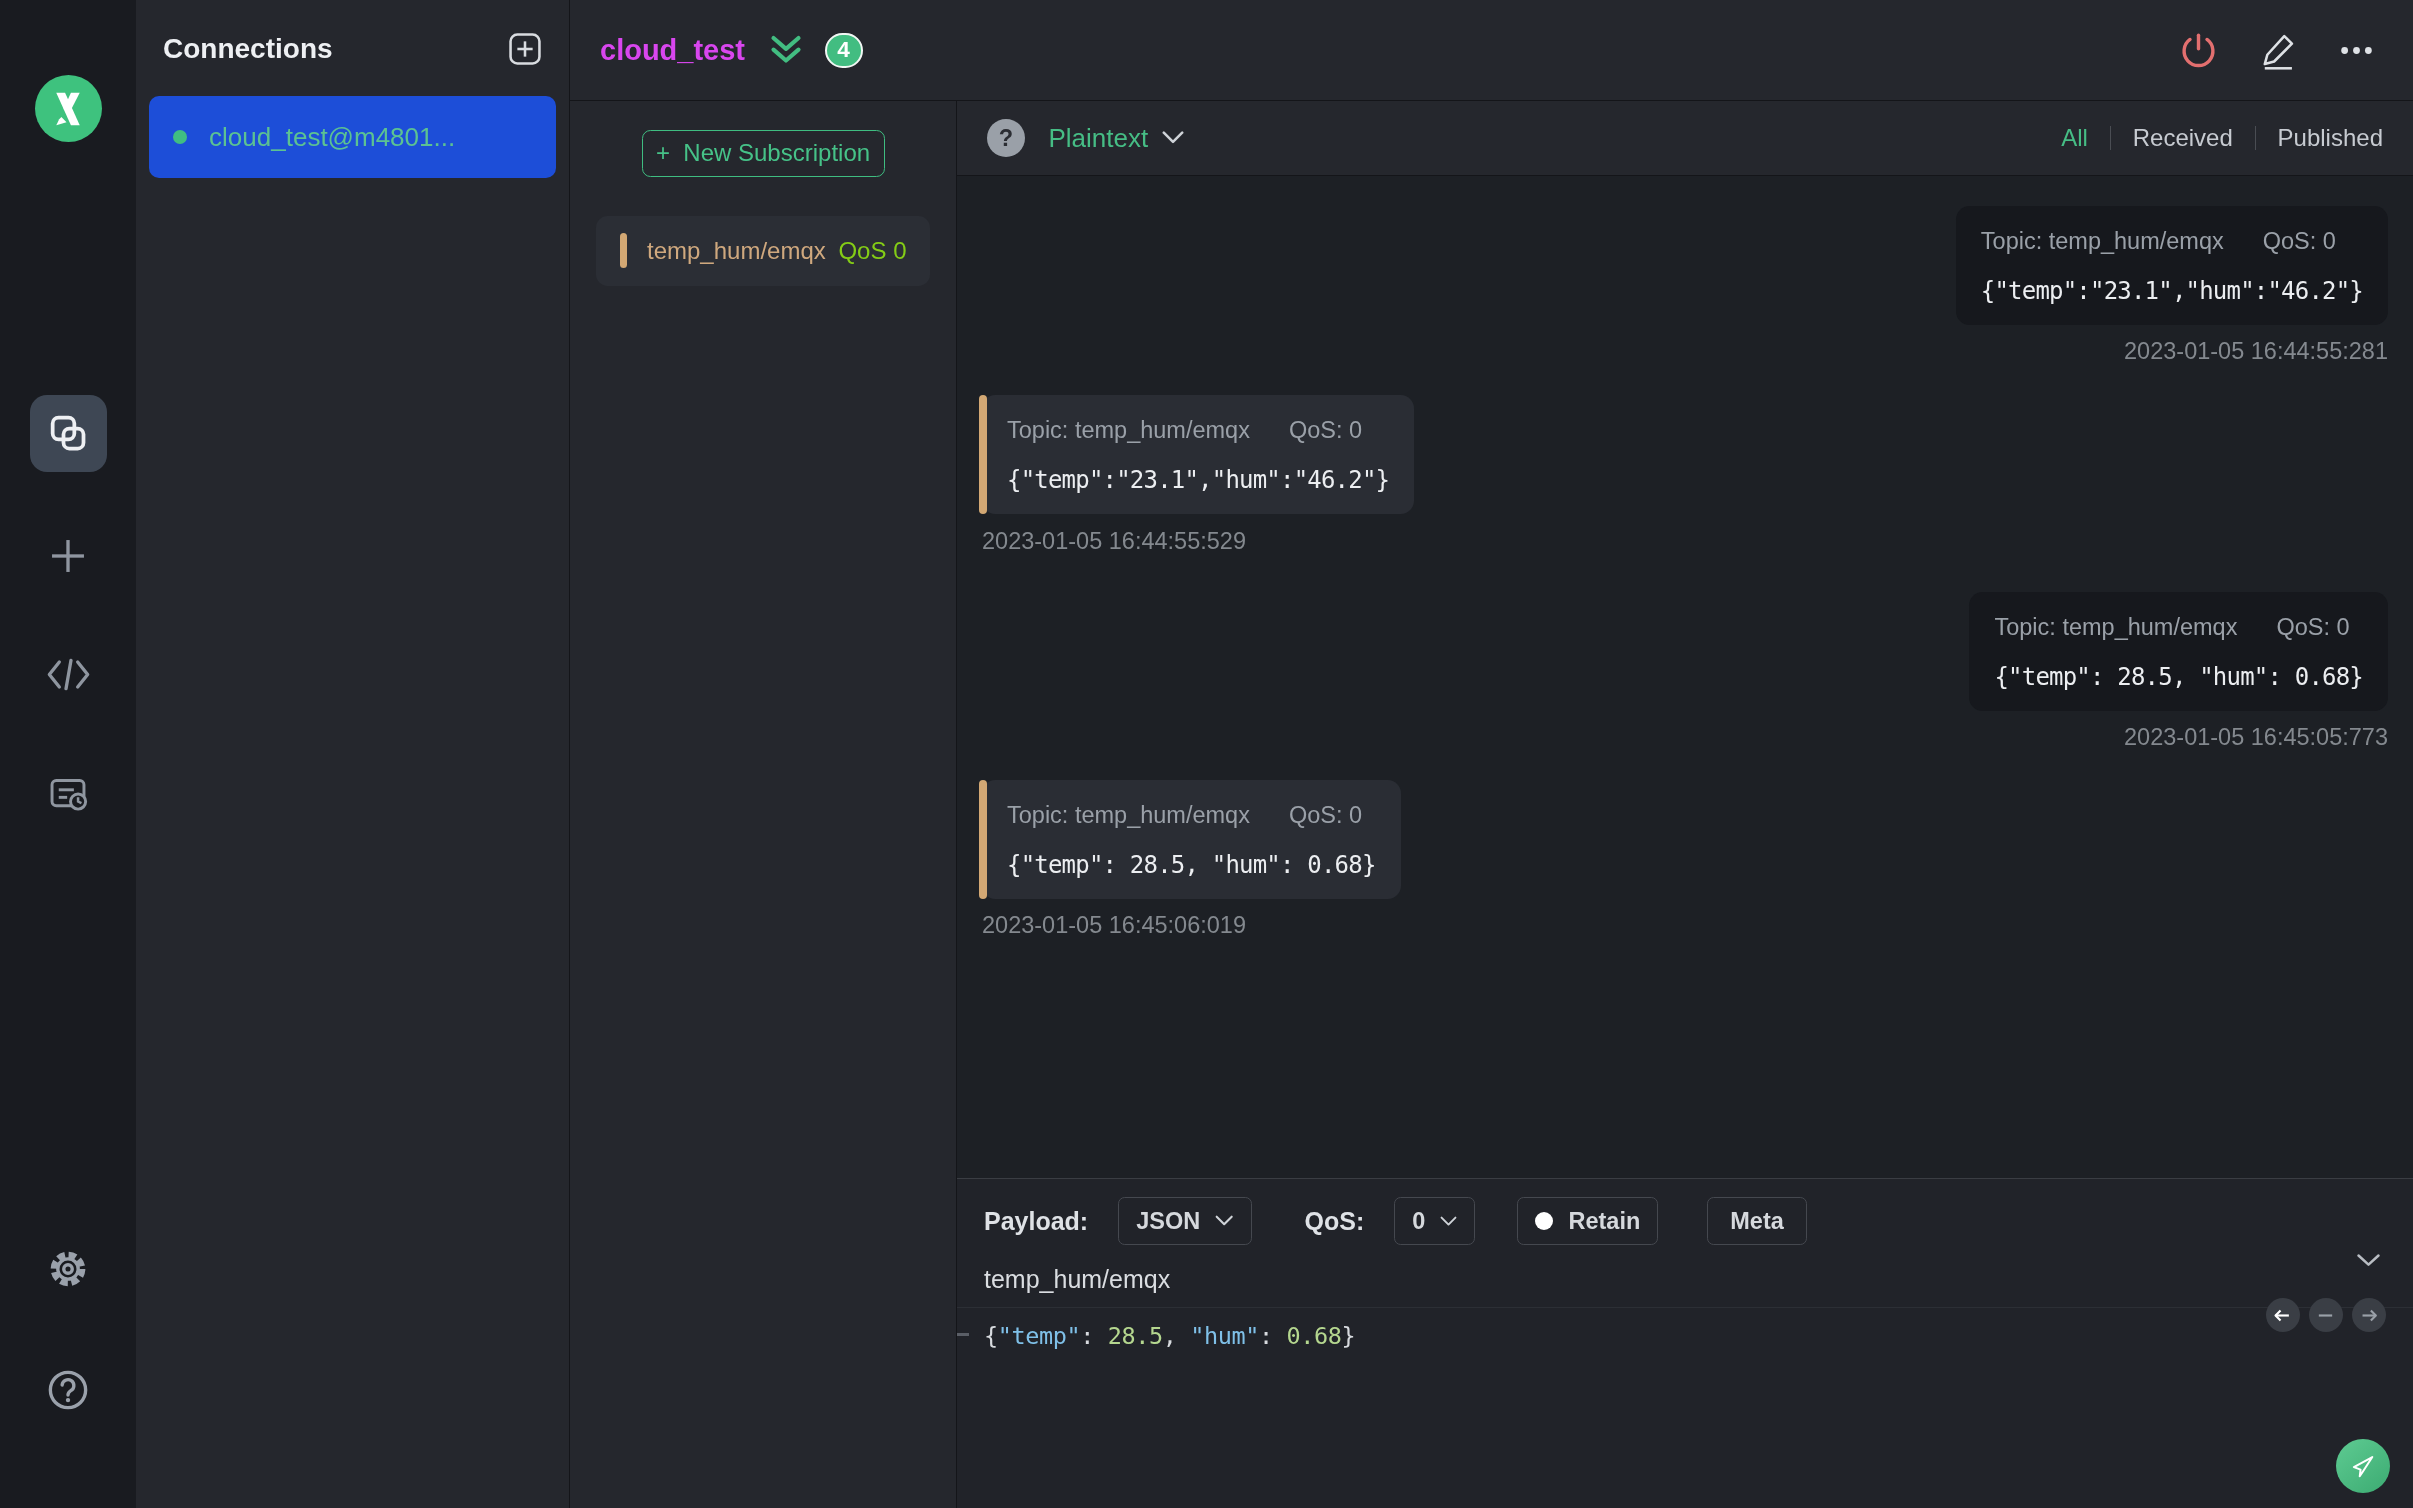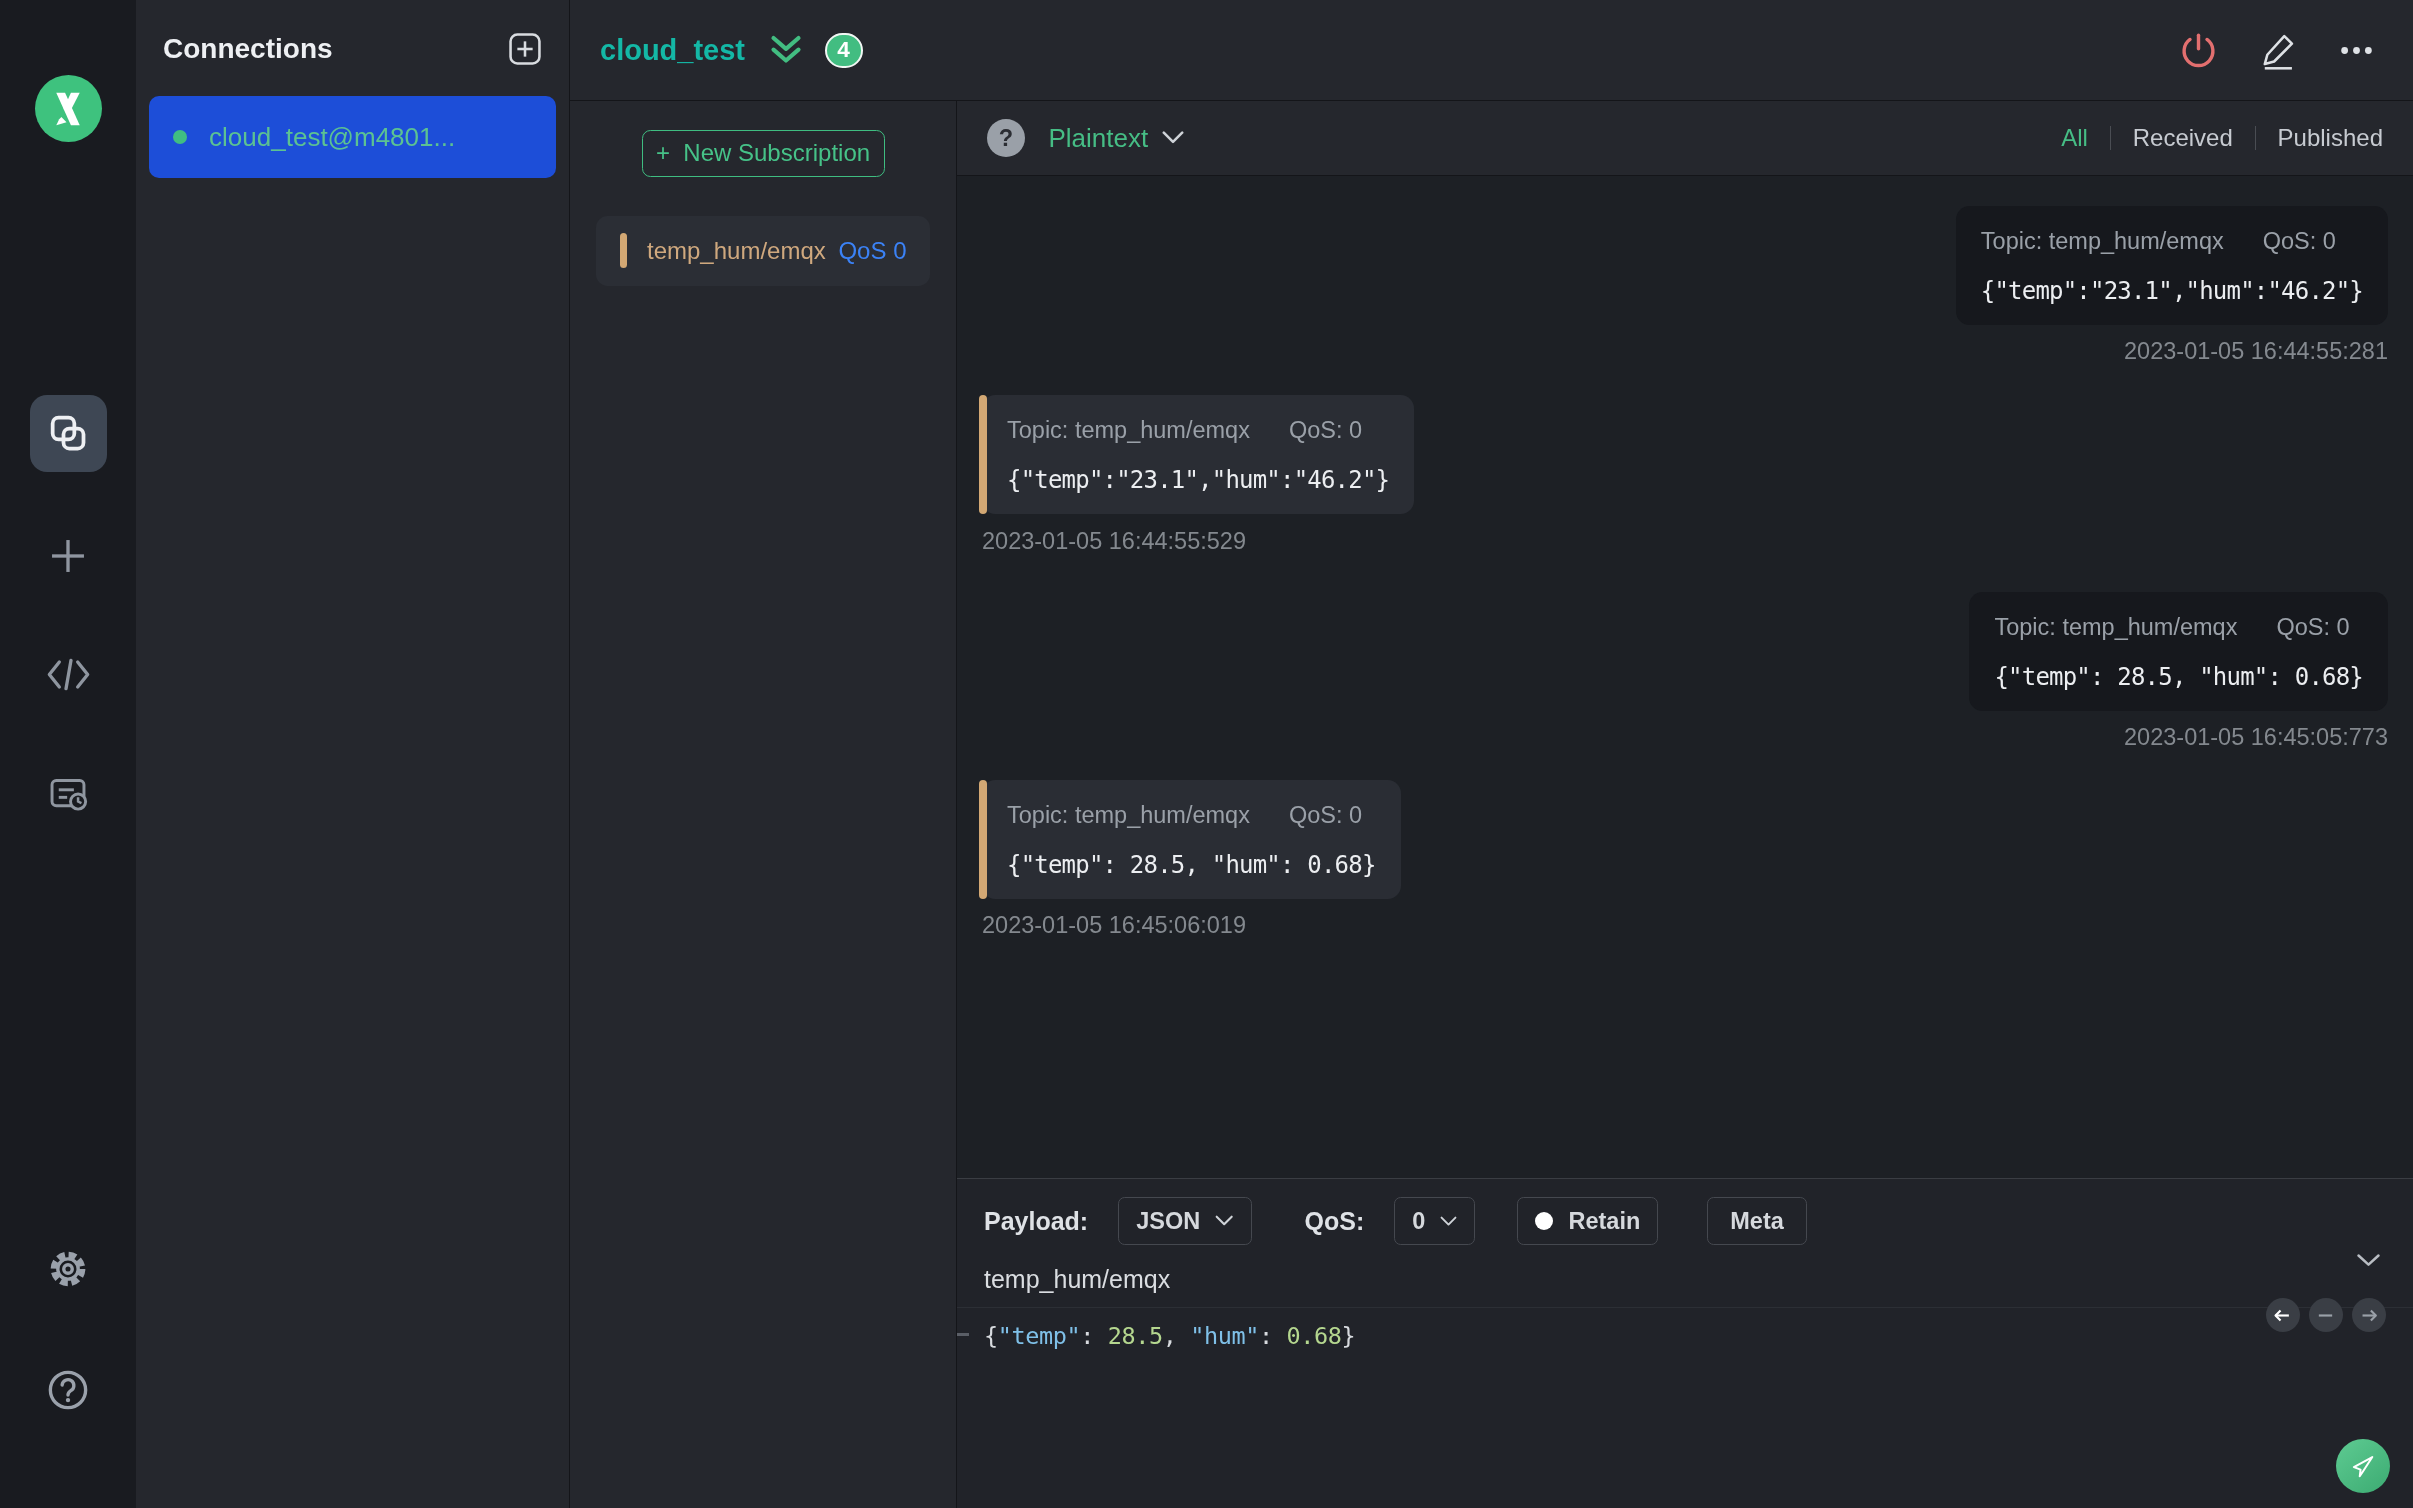--- a/index.html
+++ b/index.html
@@ -22,40 +22,40 @@
   .plusbox { width:34px; height:34px; display:flex; align-items:center; justify-content:center; cursor:pointer; }
   .conn-card { margin:5px 13.4px; height:82px; background:#1d4ed8; border-radius:10px; display:flex; align-items:center;
                padding:0 23.5px; gap:22px; cursor:pointer; }
   .conn-dot { width:14.2px; height:14.2px; border-radius:50%; background:#40bd82; flex-shrink:0; }
   .conn-name { font-size:26px; color:#5cc292; white-space:nowrap; overflow:hidden; }
 
   
   .main { flex:1; display:flex; flex-direction:column; min-width:0; }
   .titlebar { height:101px; flex-shrink:0; background:#25272d; border-bottom:0.8px solid #141519;
               display:flex; align-items:center; padding:0 37px 0 30px; }
-  .conn-title-main { font-size:29px; font-weight:bold; color:#14b8a6; }
+  .conn-title-main { font-size:29px; font-weight:bold; color:#d946ef; }
   .dbl-chev { margin-left:23.5px; display:flex; cursor:pointer; }
   .badge { margin-left:22px; min-width:38px; height:35px; padding:0 8.4px; border-radius:17.6px; background:#42bd81;
            border:2.5px solid #f2f7f4; color:#fff; font-size:22.6px; font-weight:bold;
            display:flex; align-items:center; justify-content:center; }
   .title-actions { margin-left:auto; display:flex; align-items:center; gap:40px; }
   .icon-btn { display:flex; align-items:center; justify-content:center; cursor:pointer; }
 
   .content { flex:1; display:flex; min-height:0; }
 
   
   .subs-col { width:387px; flex-shrink:0; background:#25272d; border-right:0.8px solid #141519;
               display:flex; flex-direction:column; align-items:center; padding-top:28.5px; }
   .new-sub { width:243px; height:47px; border:1.7px solid #3fbd81; border-radius:8.4px; background:transparent;
              color:#46c288; font-size:24px; display:flex; align-items:center; justify-content:center; gap:13.4px; cursor:pointer; }
   .sub-item { margin-top:39px; width:334px; height:70px; background:#2b2e35; border-radius:11.7px;
               display:flex; align-items:center; padding:0 23.5px; cursor:pointer; }
   .sub-pill { width:7.5px; height:35px; border-radius:4.2px; background:#d3a874; margin-right:20px; flex-shrink:0; }
   .sub-topic { font-size:24px; color:#cfa87e; flex:1; }
-  .sub-qos { font-size:24px; color:#3b82f6; }
+  .sub-qos { font-size:24px; color:#84cc16; }
 
   
   .msg-col { flex:1; display:flex; flex-direction:column; min-width:0; background:#1d2025; }
   .msg-header { height:75px; flex-shrink:0; background:#25272d; border-bottom:0.8px solid #141519;
                 display:flex; align-items:center; padding:0 30px; }
   .q-circle { width:38px; height:38px; border-radius:50%; background:#9aa0a8; color:#2b2d33;
               font-size:23.5px; font-weight:bold; display:flex; align-items:center; justify-content:center; cursor:pointer; }
   .fmt-select { margin-left:23.5px; display:flex; align-items:center; gap:13.4px; cursor:pointer; }
   .fmt-label { font-size:26px; color:#46bd85; }
   .filters { margin-left:auto; display:flex; align-items:center; }

